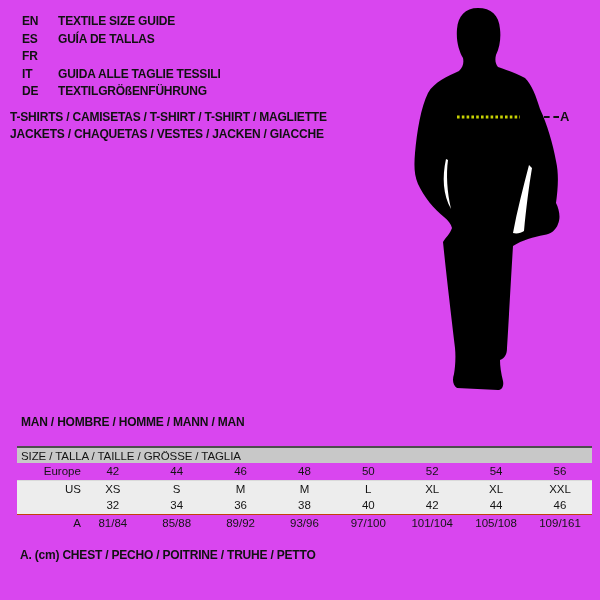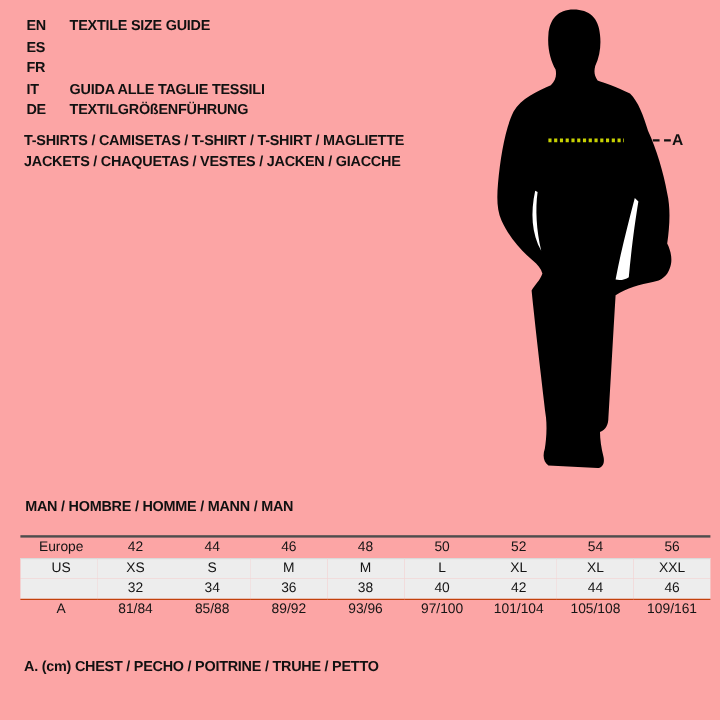--- a/index.html
+++ b/index.html
@@ -1,57 +1,58 @@
 <!DOCTYPE html>
 <html><head>
 <meta charset="utf-8">
 <style>
   * { margin:0; padding:0; box-sizing:border-box; }
   html,body { background:#fff; }
   .canvas {
-    position:relative; width:600px; height:600px; background:#fca5a5;
+    position:relative; width:600px; height:600px; background:#d946ef;
     font-family:"Liberation Sans", sans-serif; color:#111; overflow:hidden;
   }
   
   .lang-block { position:absolute; left:22px; top:13px; }
   .lang-row { display:flex; line-height:17.5px; font-size:12px; font-weight:bold; letter-spacing:-0.2px; }
   .lang-code { width:36px; flex:0 0 36px; }
   
-  .cat-block { position:absolute; left:20px; top:109px; }
+  .cat-block { position:absolute; left:10px; top:109px; }
   .cat-line { font-size:12px; font-weight:bold; line-height:17px; letter-spacing:-0.2px; }
   
   .figure-wrap { position:absolute; left:410px; top:5px; width:160px; height:390px; }
   .measure-ext { position:absolute; left:544px; top:116px; width:15px; height:0; border-top:2px dashed #111; }
   .measure-label { position:absolute; left:560px; top:109px; font-size:13px; font-weight:bold; }
   
   .section-title { position:absolute; left:21px; top:415px; font-size:12px; font-weight:bold; letter-spacing:-0.2px; }
   
   .table-wrap { position:absolute; left:17px; top:446px; width:575px; border-top:2px solid #4d4d4d; }
   table.size-table { width:575px; border-collapse:collapse; table-layout:fixed; font-size:11.5px; color:#141414; }
   table.size-table td { padding:0; text-align:center; height:17px; vertical-align:middle; }
-  table.size-table td.lbl { width:64px; text-align:center; padding-left:4px; }
+  table.size-table td.lbl { width:64px; text-align:right; padding-left:4px; }
   tr.thead td { background:#c8c8c8; height:15px; text-align:left; padding-left:4px; letter-spacing:-0.1px; }
   tr.stripe td { background:#ededed; }
   tr.r-europe td { border-bottom:1px solid #dadada; }
   tr.r-numeric td { border-bottom:1px solid #c2410c; }
   
   .footnote { position:absolute; left:20px; top:548px; font-size:12px; font-weight:bold; letter-spacing:-0.2px; }
 </style>
 </head>
 <body>
 
 <div class="canvas">
 
   <div class="lang-block">
     <div class="lang-row">
       <span class="lang-code">EN</span>
       <span>TEXTILE SIZE GUIDE</span>
     </div>
     <div class="lang-row">
       <span class="lang-code">ES</span>
+      <span>GUÍA DE TALLAS</span>
     </div>
     <div class="lang-row">
       <span class="lang-code">FR</span>
     </div>
     <div class="lang-row">
       <span class="lang-code">IT</span>
       <span>GUIDA ALLE TAGLIE TESSILI</span>
     </div>
     <div class="lang-row">
       <span class="lang-code">DE</span>
@@ -83,20 +84,23 @@
     </svg>
   </div>
   <div class="measure-ext"></div>
   <div class="measure-label">A</div>
 
   <div class="section-title">MAN / HOMBRE / HOMME / MANN / MAN</div>
 
   <div class="table-wrap">
     <table class="size-table">
       <tbody>
+        <tr class="thead">
+          <td colspan="9">SIZE / TALLA / TAILLE / GRÖSSE / TAGLIA</td>
+        </tr>
         <tr class="r-europe">
           <td class="lbl">Europe</td>
           <td>42</td>
           <td>44</td>
           <td>46</td>
           <td>48</td>
           <td>50</td>
           <td>52</td>
           <td>54</td>
           <td>56</td>

